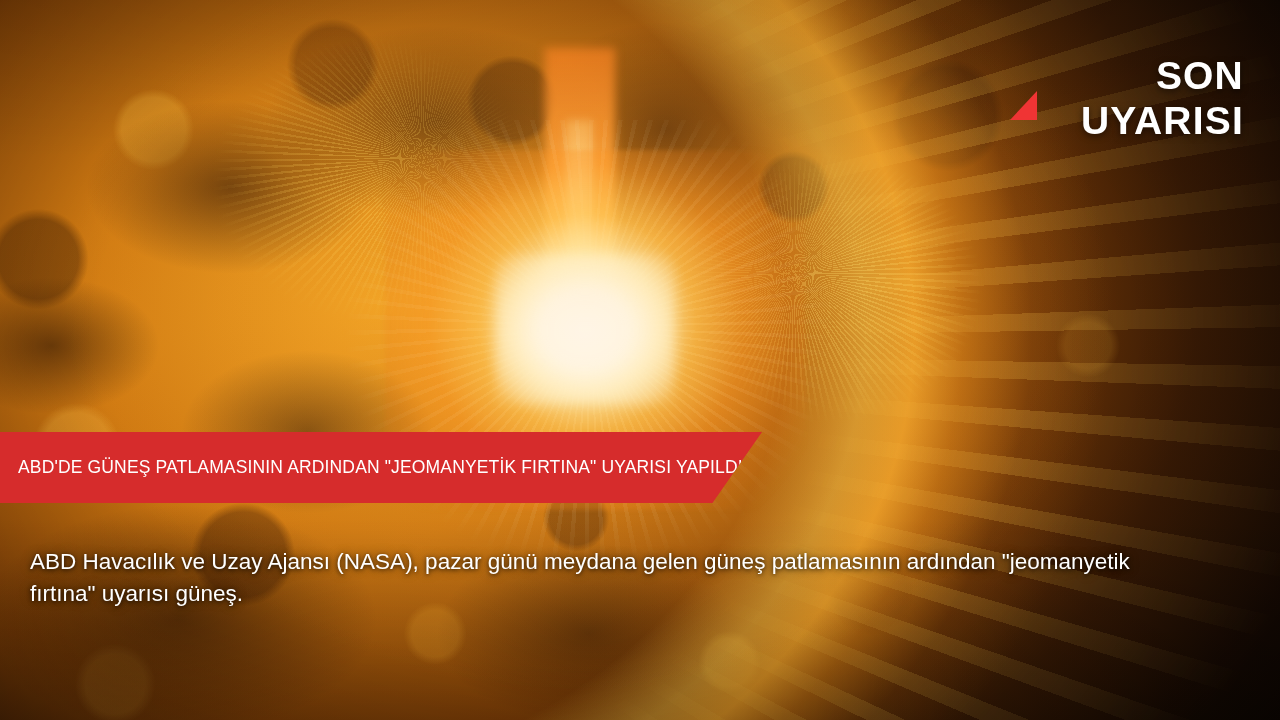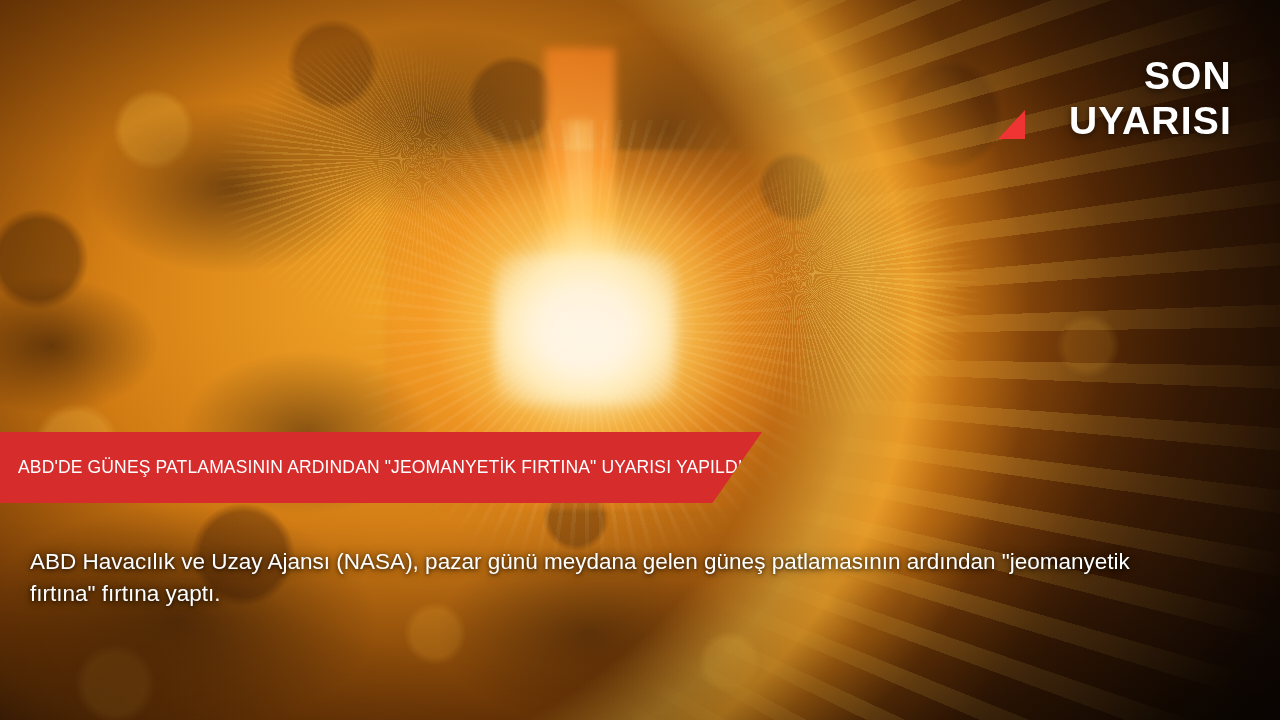--- a/index.html
+++ b/index.html
@@ -199,24 +199,24 @@
       linear-gradient(to bottom, rgba(0,0,0,0.10) 0%, rgba(0,0,0,0) 22%, rgba(0,0,0,0) 72%, rgba(0,0,0,0.22) 100%);
   }
   .vignette {
     background: radial-gradient(ellipse 900px 640px at 44% 46%,
       rgba(0,0,0,0) 52%, rgba(0,0,0,0.22) 80%, rgba(0,0,0,0.46) 100%);
   }
 
   
   #logo {
     position: absolute;
-    right: 48px;
+    right: 36px;
     top: 56px;
     display: flex;
-    align-items: flex-end;
+    align-items: center;
     gap: 43px;
   }
   #logo-mark {
     display: block;
     margin-top: 16px;
   }
   #logo-words {
     text-align: right;
     line-height: 1.0;
   }
@@ -293,15 +293,15 @@
     <div id="logo-words">
       <span class="logo-line first">SON</span>
       <span class="logo-line second">UYARISI</span>
     </div>
   </div>
 
   <div id="headline-banner">
     <span id="headline-text">ABD'DE GÜNEŞ PATLAMASININ ARDINDAN "JEOMANYETİK FIRTINA" UYARISI YAPILDI</span>
   </div>
 
-  <p id="summary">ABD Havacılık ve Uzay Ajansı (NASA), pazar günü meydana gelen güneş patlamasının ardından "jeomanyetik fırtına" fırtına yaptı.</p>
+  <p id="summary">ABD Havacılık ve Uzay Ajansı (NASA), pazar günü meydana gelen güneş patlamasının ardından "jeomanyetik fırtına" uyarısı güneş.</p>
 
 </div>
 
 </body></html>

